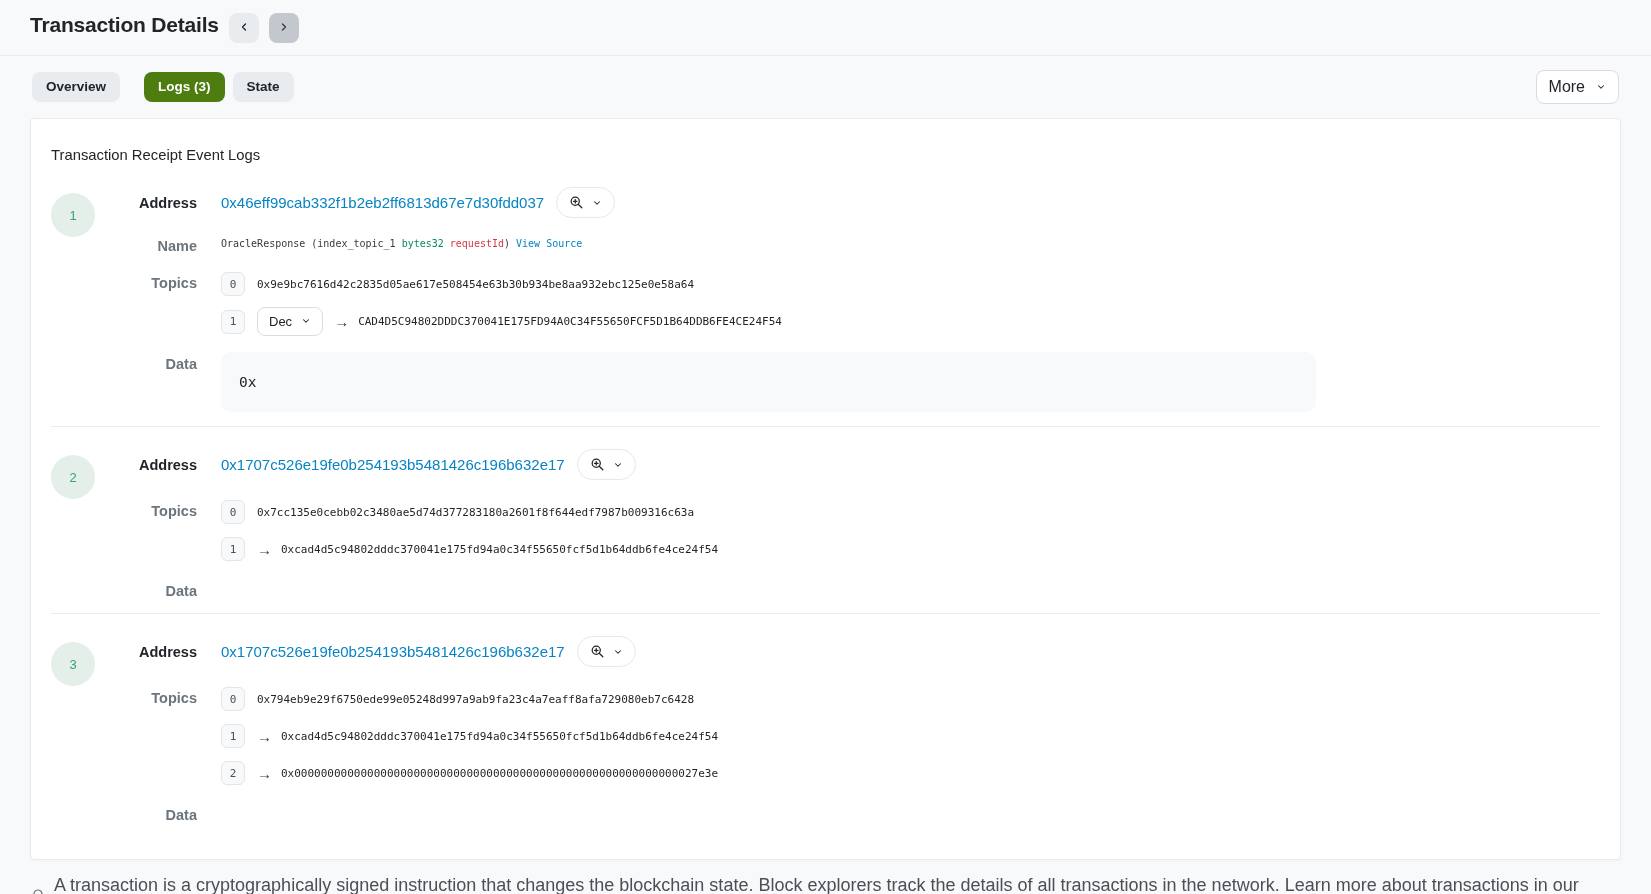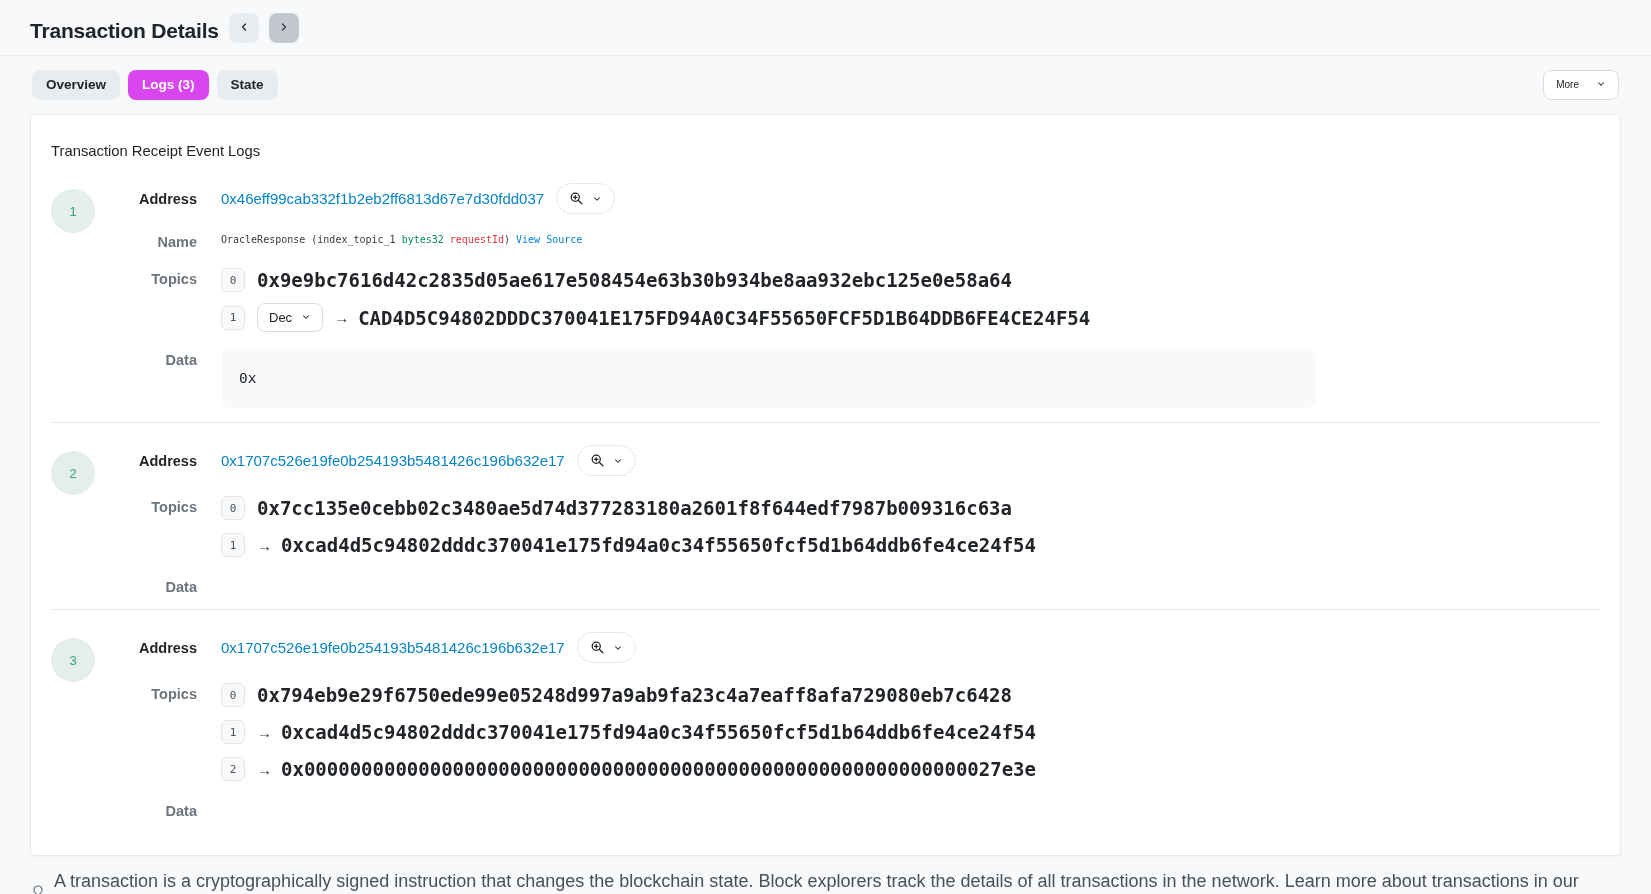--- a/index.html
+++ b/index.html
@@ -7,43 +7,43 @@
   body {
     width:1651px; height:894px; overflow:hidden;
     background:#f8f9fa;
     font-family:"Liberation Sans", sans-serif;
     color:#212529;
     font-size:14px;
   }
   .mono { font-family:"DejaVu Sans Mono","Liberation Mono",monospace; }
 
   
-  .page-header { display:flex; align-items:flex-end; gap:10px; padding:13px 30px 12px; }
+  .page-header { display:flex; align-items:flex-start; gap:10px; padding:13px 30px 12px; }
   .page-title { font-size:21px; font-weight:700; margin:0; letter-spacing:-0.2px; }
   .nav-btn {
     width:30px; height:30px; border:none; border-radius:8px;
     background:#e9ecef; display:inline-flex; align-items:center; justify-content:center;
     cursor:pointer; padding:0;
   }
   .nav-btn.next { background:#c3c8cf; }
   .header-rule { border-bottom:1px solid #e9ecef; }
 
   
   .tabs-row { display:flex; align-items:center; justify-content:space-between; padding:14px 32px; }
   .tabs { display:flex; gap:8px; }
   .tab {
     border:none; border-radius:8px; background:#e9ecef; color:#212529;
     font-family:"Liberation Sans",sans-serif; font-size:13.5px; font-weight:700;
     padding:8px 14px; cursor:pointer; line-height:1;
   }
-  .tab.active { background:#d946ef; color:#fff; }
+  .tab.active { background:#4d7c0f; color:#fff;margin-left:16px; }
   .more-btn {
-    display:inline-flex; align-items:center; gap:17px;
+    display:inline-flex; align-items:center; gap:11px;
     background:#fff; border:1px solid #d9dde3; border-radius:8px;
-    font-family:"Liberation Sans",sans-serif; font-size:10px; color:#212529;
+    font-family:"Liberation Sans",sans-serif; font-size:16px; color:#212529;
     padding:8px 12px; cursor:pointer; line-height:1;
   }
 
   
   .card {
     margin:0 30px; background:#fff; border:1px solid #e7eaee; border-radius:4px;
     padding:20px 20px 30px; min-height:706px;
     box-shadow:0 1px 2px rgba(0,0,0,0.03);
   }
   .card-title { font-size:14.8px; color:#212529; margin:8px 0 24px; }
@@ -87,21 +87,21 @@
     border:1px solid #e2e5e9; background:#f8f9fa; border-radius:6px;
     display:inline-flex; align-items:center; justify-content:center;
     font-family:"DejaVu Sans Mono",monospace; font-size:11px; color:#495057;
   }
   .dec-btn {
     display:inline-flex; align-items:center; gap:9px; height:29px; padding:0 11px;
     margin-right:11px; border:1px solid #d9dde2; border-radius:8px; background:#fff;
     font-family:"Liberation Sans",sans-serif; font-size:13px; color:#212529; cursor:pointer;
   }
   .topic-arrow { color:#343a40; margin-right:9px; font-size:15px; line-height:1; }
-  .topic-value { font-size:19px; color:#212529; white-space:nowrap;font-weight:bold; }
+  .topic-value { font-size:11px; color:#212529; white-space:nowrap; }
 
   .data-row { margin-bottom:6px; }
   .data-row .row-label { padding-top:4px; }
   .data-box {
     background:#f8f9fa; border-radius:10px; padding:22px 18px;
     width:100%; max-width:1095px; font-size:14.5px; color:#212529;
   }
   .log-divider { border-top:1px solid #e9ecef; margin:8px 0 22px; }
 
   

